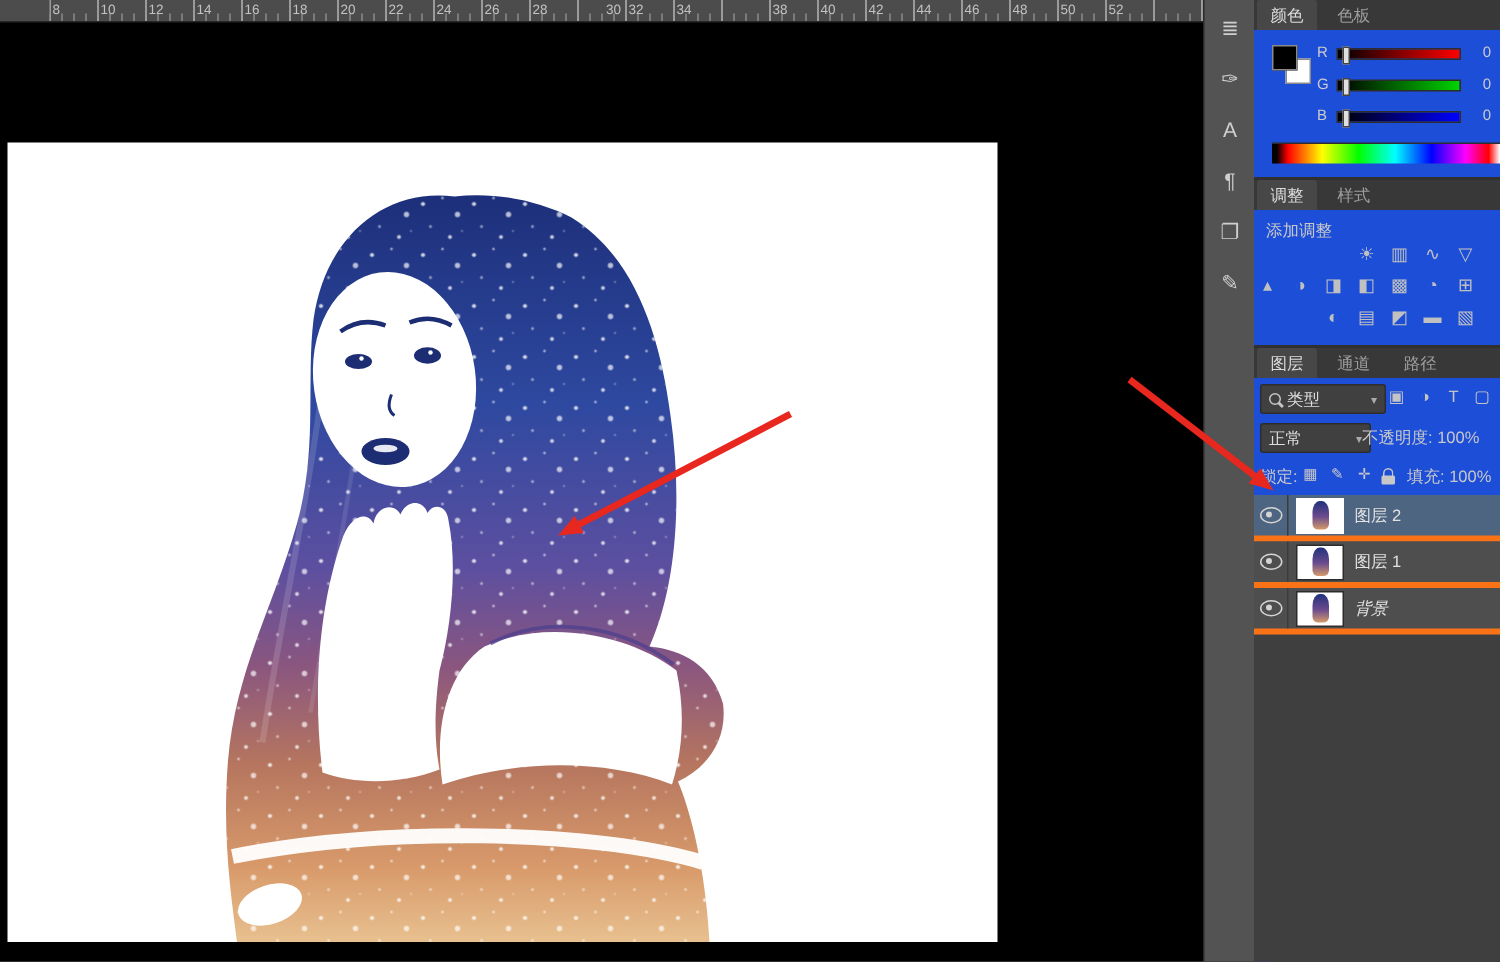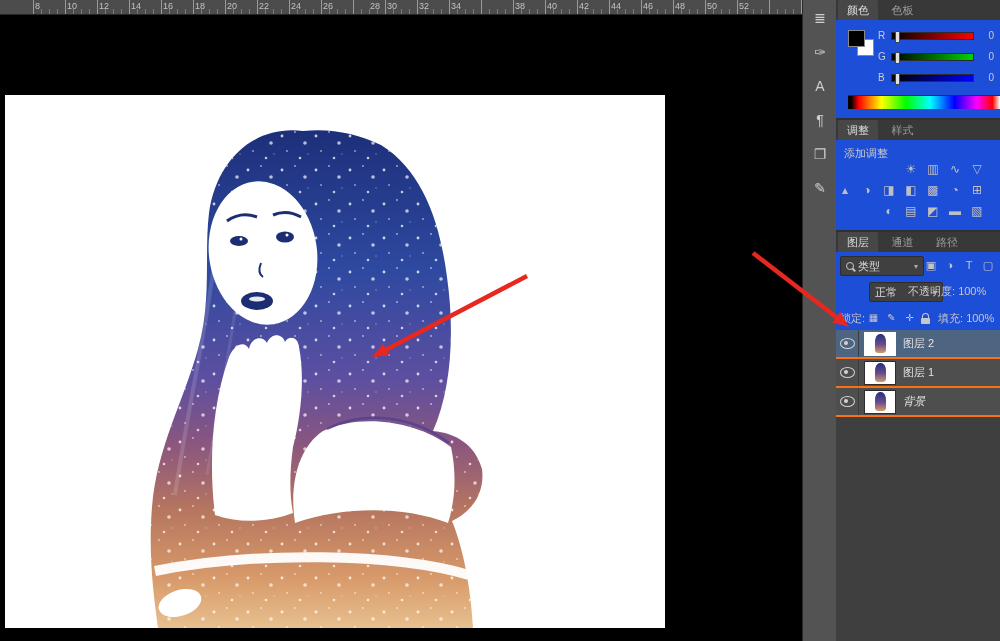--- a/index.html
+++ b/index.html
@@ -61,35 +61,35 @@
   .dd{position:absolute;height:18px;background:#404040;border:1px solid #2c2c2c;border-radius:2px;
       display:flex;align-items:center;gap:4px;padding:0 5px;font-size:11px;color:#ddd;cursor:pointer;}
   .dd::after{content:"▾";font-size:8px;color:#aaa;margin-left:auto;}
   .type-dd{left:4px;width:72px;}
   .mag{width:6px;height:6px;border:1.5px solid #c6c6c6;border-radius:50%;position:relative;flex:none;}
   .mag::after{content:"";position:absolute;left:5px;top:6px;width:4px;height:1.5px;background:#c6c6c6;transform:rotate(45deg);}
   .filt-icons{position:absolute;right:4px;top:1px;display:flex;gap:3px;}
   .filt-ico{width:16px;height:16px;text-align:center;line-height:16px;font-size:11px;color:#c4c4c4;cursor:pointer;}
 
   .blend-row{position:absolute;left:0;right:0;top:50px;height:22px;}
-  .blend-dd{left:4px;width:62px;margin-left:29px;}
+  .blend-dd{left:4px;width:62px;}
   .opacity{position:absolute;left:72px;right:0;top:2px;font-size:11px;color:#c8c8c8;
            white-space:nowrap;overflow:hidden;cursor:pointer;}
 
   .lock-row{position:absolute;left:0;right:0;top:76px;height:20px;white-space:nowrap;overflow:hidden;}
   .mini-lab{font-size:11px;color:#c8c8c8;margin-left:4px;}
   #lock-icons{display:inline-flex;gap:5px;vertical-align:middle;margin-left:2px;}
   .lock-ico{width:13px;height:14px;text-align:center;line-height:14px;font-size:10px;color:#c8c8c8;cursor:pointer;}
   .lockshape{position:relative;width:9px;height:6px;background:#c8c8c8;margin-top:7px;border-radius:1px;}
   .lockshape::before{content:"";position:absolute;left:1px;top:-5px;width:5px;height:5px;
       border:1.5px solid #c8c8c8;border-bottom:none;border-radius:4px 4px 0 0;}
   .mini-val{font-size:11px;color:#c8c8c8;margin-left:3px;}
 
   .layer-list{position:absolute;left:0;right:0;top:98px;bottom:0;background:#3f3f3f;}
-  .lrow{display:flex;align-items:center;height:27px;background:#4e4e4e;border-bottom:2px solid #f97316;cursor:pointer;}
+  .lrow{display:flex;align-items:center;height:27px;background:#4e4e4e;border-bottom:4px solid #f97316;cursor:pointer;}
   .eye-well{width:22px;height:100%;border-right:1px solid #3c3c3c;display:flex;align-items:center;justify-content:center;flex:none;}
   .eye{width:13px;height:9px;border:1px solid #d4d4d4;border-radius:50%;position:relative;}
   .eye::after{content:"";position:absolute;left:3.5px;top:1.5px;width:4px;height:4px;background:#d4d4d4;border-radius:50%;}
   .thumb{width:30px;height:22px;margin-left:6px;background:#fff;box-shadow:0 0 0 1px #2c2c2c;flex:none;
          display:flex;align-items:center;justify-content:center;}
   .thumb.checker{background:
       linear-gradient(45deg,#c9c9c9 25%,transparent 25% 75%,#c9c9c9 75%) 0 0/8px 8px #fff,
       linear-gradient(45deg,#c9c9c9 25%,transparent 25% 75%,#c9c9c9 75%) 4px 4px/8px 8px #fff;}
   .thumb.selthumb{box-shadow:0 0 0 1px #fff;}
   .blob{width:11px;height:19px;border-radius:45% 45% 30% 30%/40% 40% 20% 20%;
@@ -109,22 +109,22 @@
       <span class="rnum" style="left: 35px;">8</span>
       <span class="rnum" style="left: 67px;">10</span>
       <span class="rnum" style="left: 99px;">12</span>
       <span class="rnum" style="left: 131px;">14</span>
       <span class="rnum" style="left: 163px;">16</span>
       <span class="rnum" style="left: 195px;">18</span>
       <span class="rnum" style="left: 227px;">20</span>
       <span class="rnum" style="left: 259px;">22</span>
       <span class="rnum" style="left: 291px;">24</span>
       <span class="rnum" style="left: 323px;">26</span>
-      <span class="rnum" style="left: 370px;">28</span>
-      <span class="rnum" style="left: 387px;">30</span>
+      <span class="rnum" style="left: 355px;">28</span>
+      <span class="rnum" style="left: 387px; padding-left: 17px;">30</span>
       <span class="rnum" style="left: 419px;">32</span>
       <span class="rnum" style="left: 451px;">34</span>
       <span class="rnum" style="left: 483px; margin-top: 20px;">36</span>
       <span class="rnum" style="left: 515px;">38</span>
       <span class="rnum" style="left: 547px;">40</span>
       <span class="rnum" style="left: 579px; text-align: right;">42</span>
       <span class="rnum" style="left: 611px;">44</span>
       <span class="rnum" style="left: 643px;">46</span>
       <span class="rnum" style="left: 675px;">48</span>
       <span class="rnum" style="left: 707px;">50</span>

